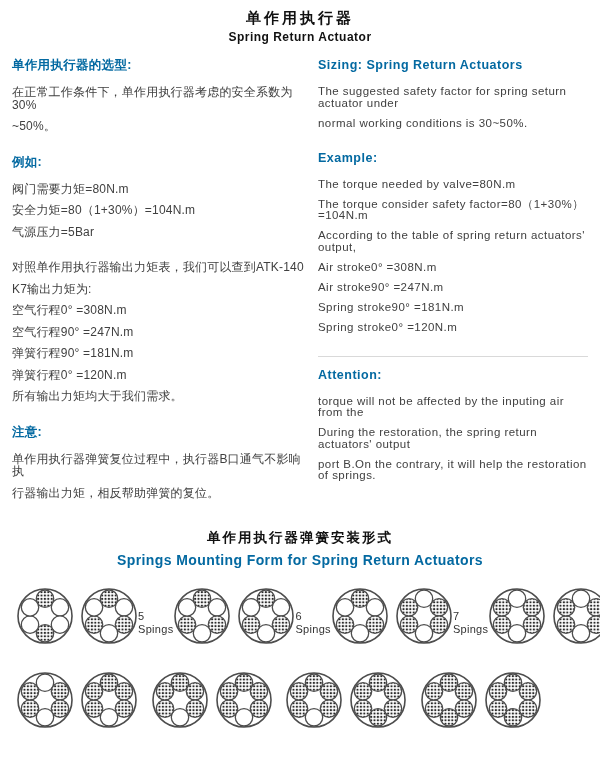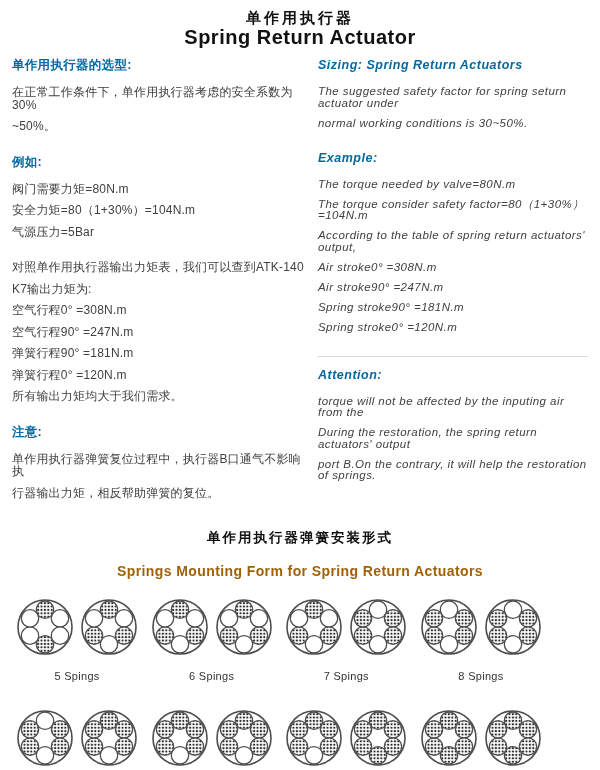--- a/index.html
+++ b/index.html
@@ -2,42 +2,42 @@
 <html><head>
 <meta charset="utf-8">
 <style>
   html,body { margin:0; padding:0; background:#ffffff; }
   .page {
     position:relative; width:600px; height:770px; background:#ffffff; overflow:hidden;
     font-family:"Liberation Sans","DejaVu Sans",sans-serif; color:#404040;
   }
   .header { text-align:center; padding-top:9px; }
   .title-zh { font-size:15px; font-weight:bold; color:#111111; letter-spacing:3px; line-height:17px; }
-  .title-en { font-size:20px; font-weight:bold; color:#111111; letter-spacing:0.5px; margin-top:2px; line-height:19px; }
+  .title-en { font-size:12px; font-weight:bold; color:#111111; letter-spacing:0.5px; margin-top:2px; line-height:19px; }
 
   .columns { display:flex; margin-top:12px; padding:0 12px; }
   .col-left  { width:296px; flex:none; }
-  .col-right { flex:1; padding-left:10px;font-style:italic; }
+  .col-right { flex:1; padding-left:10px; }
 
   .col .heading { font-weight:bold; font-size:12.5px; color:#0369a1; margin:0 0 14px 0; letter-spacing:0.3px; line-height:13px; }
   .col .line    { font-size:12px; margin:0 0 9px 0; line-height:12.5px; }
   .col-left .line { letter-spacing:0.2px; }
   .col-right .line { font-size:11.5px; letter-spacing:0.45px; margin-bottom:8.5px; line-height:11.5px; }
   .col-right .heading { letter-spacing:0.5px; }
   .col .gap { height:14px; }
   .col .divider { border-top:1px solid #d9d9d9; height:0; margin:0 0 12px 0; }
 
   .section-heading { text-align:center; margin-top:22px; }
   .sec-zh { font-size:13.5px; font-weight:bold; color:#111111; letter-spacing:2px; line-height:16px; }
-  .sec-en { font-size:14px; font-weight:bold; color:#a16207; letter-spacing:0.4px; margin-top:17px; line-height:17px; }
+  .sec-en { font-size:14px; font-weight:bold; color:#0369a1; letter-spacing:0.4px; margin-top:6px; line-height:17px; }
 
   .diagram { margin-top:18px; }
   .diagram-row { display:flex; justify-content:space-between; padding:0 58px 0 16px; }
   .diagram-row + .diagram-row { margin-top:26px; }
-  .spring-group { display:flex; flex-direction:column; align-items:center; }
+  .spring-group { display:flex; flex-direction:row; align-items:center; }
   .caps { display:flex; gap:6px; }
   .spring-label { margin-top:14px; font-size:11px; color:#333333; letter-spacing:0.3px; line-height:13px; }
 </style>
 </head>
 <body>
 
 <div class="page">
 
   <div class="header">
     <div class="title-zh">单作用执行器</div>

